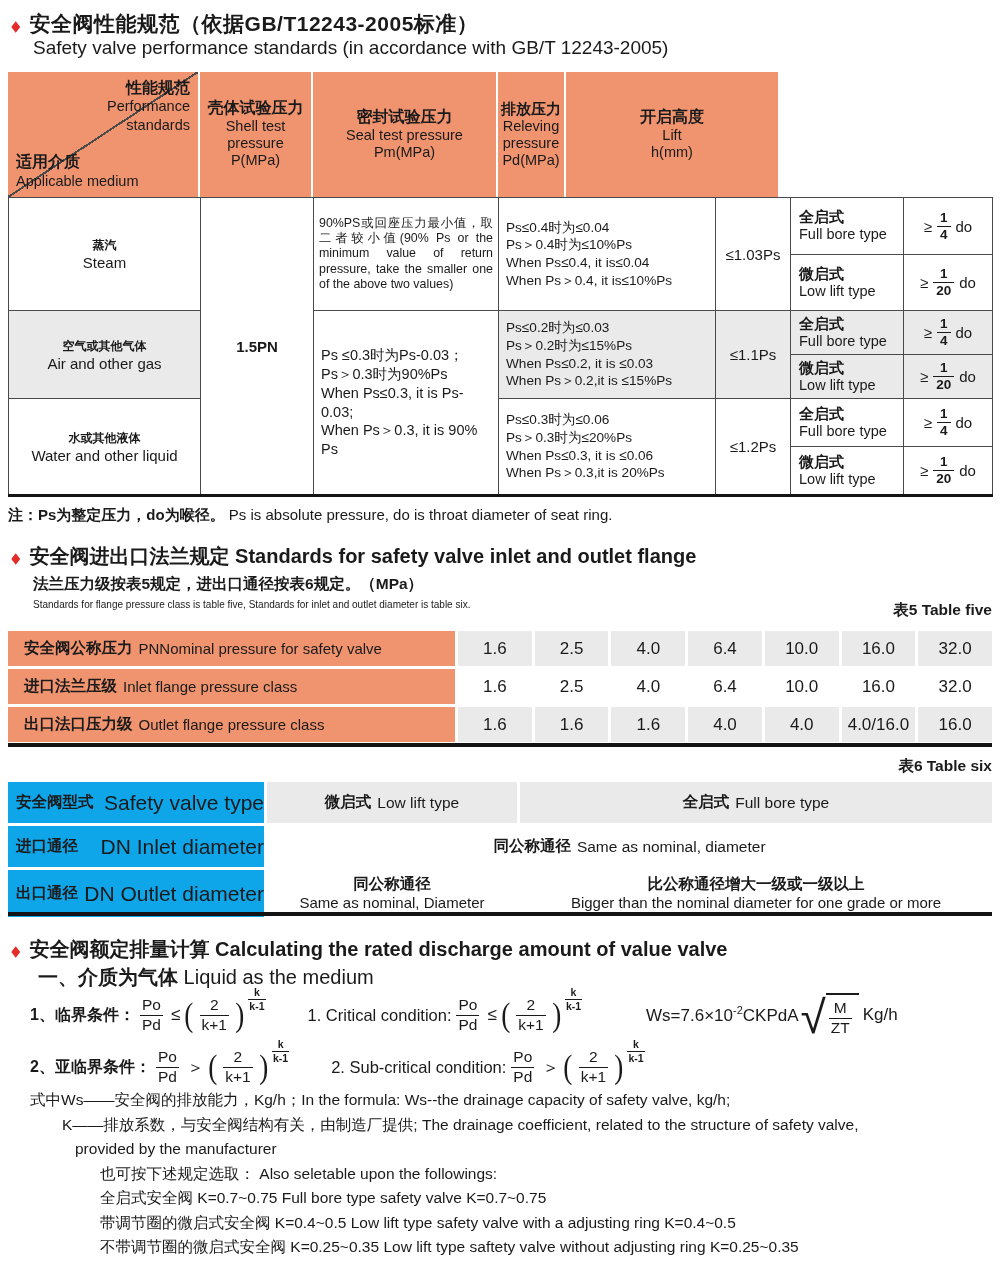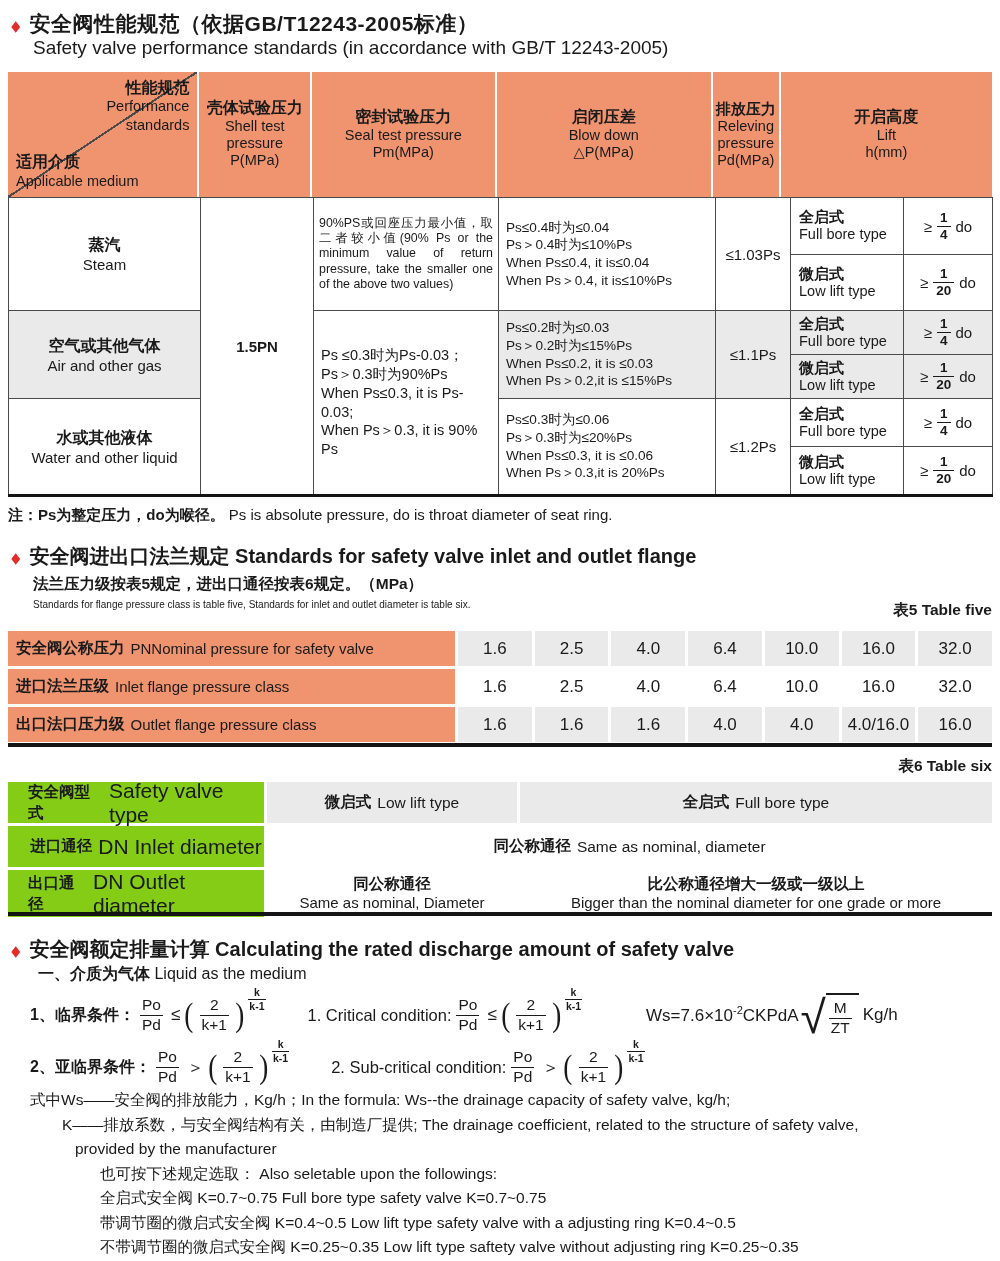--- a/index.html
+++ b/index.html
@@ -24,64 +24,64 @@
   .hcell .en { font-size:14.5px; }
   .corner { position:relative; display:block; background-image:linear-gradient(to bottom right, transparent calc(50% - 1px), #4a4a4a calc(50% - 1px), #4a4a4a calc(50% + 1px), transparent calc(50% + 1px)); }
   .corner-top { position:absolute; top:7px; right:8px; text-align:right; line-height:1.15; }
   .corner-bottom { position:absolute; bottom:7px; left:8px; text-align:left; line-height:1.15; }
 
   
   .mt-body { position:absolute; left:8px; top:197px; width:984px; border-collapse:collapse; table-layout:fixed; border:1px solid #4a4a4a; border-bottom:3px solid #141414; }
   .mt-body td { border:1px solid #4a4a4a; vertical-align:middle; }
   .bg-w { background:#ffffff; } .bg-g { background:#eaeaea; }
   .c-medium { text-align:center; }
-  .c-medium .cn { font-size:16px; font-weight:bold; display:block; }
+  .c-medium .cn { font-size:12px; font-weight:bold; display:block; }
   .c-medium .en { font-size:15px; display:block; }
   .c-shell { text-align:center; font-size:15px; font-weight:bold; }
   .c-seal-steam { font-size:12.4px; padding:4px 5px; line-height:1.22; text-align:justify; }
   .c-seal-merge { font-size:14.5px; padding:4px 7px; line-height:1.3; }
   .c-blow { font-size:13.6px; padding:3px 7px; line-height:1.3; }
   .c-rel { text-align:center; font-size:15px; }
   .c-type { padding:2px 8px; line-height:1.2; }
   .c-type .cn { font-size:15px; font-weight:bold; display:block; }
   .c-type .en { font-size:14.5px; display:block; }
   .c-val { text-align:center; font-size:15px; }
   .vfrac-wrap { display:inline-flex; align-items:center; gap:5px; }
   .vfrac { display:inline-flex; flex-direction:column; text-align:center; font-size:13.5px; font-weight:bold; line-height:1.15; }
   .vfrac .den { border-top:1.6px solid #1a1a1a; padding:0 3px; }
   .note-line { position:absolute; left:8px; top:506px; font-size:15px; }
   .note-line .cn { font-weight:bold; }
 
   
   .t5 { position:absolute; left:8px; top:631px; width:984px; display:grid; grid-template-columns:447px repeat(7,1fr); gap:3px; }
   .t5 > div { height:35px; display:flex; align-items:center; }
-  .t5 .lbl { background:#f09470; padding-left:8px; gap:6px; }
+  .t5 .lbl { background:#f09470; padding-left:16px; gap:6px; }
   .t5 .lbl .cn { font-size:15.5px; font-weight:bold; }
   .t5 .lbl .en { font-size:15px; }
   .t5 .val { justify-content:center; font-size:17px; }
   .bar { position:absolute; left:8px; width:984px; height:4px; background:#141414; }
 
   
   .t6 { position:absolute; left:8px; top:782px; width:984px; display:grid; grid-template-columns:256px 250px 1fr; gap:3px; }
   .t6 > div { display:flex; align-items:center; justify-content:center; text-align:center; }
-  .t6 .lbl { background:#84cc16; justify-content:center; padding-left:20px; gap:6px; text-align:left; }
+  .t6 .lbl { background:#0ea5e9; justify-content:space-between; padding-left:8px; gap:6px; text-align:left; }
   .t6 .lbl .cn { font-size:15.5px; font-weight:bold; }
   .t6 .lbl .en { font-size:21px; }
   .t6 .one-line { gap:6px; font-size:15.5px; }
   .t6 .one-line .cn { font-weight:bold; }
   .t6 .two-line { flex-direction:column; line-height:1.25; }
   .t6 .two-line .cn { font-size:15.5px; font-weight:bold; }
   .t6 .two-line .en { font-size:15px; }
   .t6 .merged { grid-column:2 / 4; }
   .r1h { height:41px; } .r2h { height:41px; } .r3h { height:47px; }
 
   .t-caption { position:absolute; right:8px; font-size:15.5px; font-weight:bold; }
 
   
-  .medium-line { position:absolute; left:38px; top:964px; font-size:16px; }
+  .medium-line { position:absolute; left:38px; top:964px; font-size:20px; }
   .medium-line .cn { font-weight:bold; }
   .frow { position:absolute; left:30px; display:flex; align-items:center; }
   .flabel-cn { font-size:16px; font-weight:bold; }
   .flabel-en { font-size:16.5px; }
   .fx { display:inline-flex; align-items:center; }
   .frac { display:inline-flex; flex-direction:column; text-align:center; font-size:15.5px; line-height:1.2; margin:0 5px; }
   .frac .den { border-top:1.6px solid #1a1a1a; padding:0 2px; }
   .rel { font-size:17px; margin:0 3px; }
   .paren { font-size:34px; font-weight:300; font-family:"Liberation Serif","DejaVu Serif",serif; transform:scaleX(0.8); }
   .expfrac { display:inline-flex; flex-direction:column; text-align:center; font-size:10.5px; font-weight:bold; line-height:1.15; transform:translateY(-16px); margin-left:3px; }
@@ -124,25 +124,20 @@
       <span class="cn">壳体试验压力</span>
       <span class="en pre">Shell test
 pressure
 P(MPa)</span>
     </div>
     <div class="hcell" style="width:185px;">
       <span class="cn">密封试验压力</span>
       <span class="en pre">Seal test pressure
 Pm(MPa)</span>
     </div>
-    <div class="hcell" style="width:217px;">
-      <span class="cn">启闭压差</span>
-      <span class="en pre">Blow down
-△P(MPa)</span>
-    </div>
     <div class="hcell" style="width:68px;">
       <span class="cn" style="font-size:15px;">排放压力</span>
       <span class="en pre">Releving
 pressure
 Pd(MPa)</span>
     </div>
     <div class="hcell" style="width:212px;">
       <span class="cn">开启高度</span>
       <span class="en pre">Lift
 h(mm)</span>
@@ -377,21 +372,21 @@
         <span class="en">Same as nominal, Diameter</span>
       </div>
     <div class="two-line bg-w r3h">
         <span class="cn">比公称通径增大一级或一级以上</span>
         <span class="en">Bigger than the nominal diameter for one grade or more</span>
       </div>
   </div>
   <div class="bar" style="top:912px;"></div>
 
   <div class="abs" style="left:10px; top:936px;">
-    <span class="diamond">◆</span><span class="sec-title-en" style="font-size:20px;"><span>安全阀额定排量计算</span> <span>Calculating the rated discharge amount of safety valve</span></span>
+    <span class="diamond">◆</span><span class="sec-title-en" style="font-size:20px;"><span>安全阀额定排量计算</span> <span>Calculating the rated discharge amount of value valve</span></span>
   </div>
   <div class="medium-line">
     <span class="cn">一、介质为气体</span>
     <span>Liquid as the medium</span>
   </div>
 
   <div class="frow" style="top:988px; height:54px;">
     <span class="flabel-cn">1、临界条件：</span>
     <span class="fx">
       <span class="frac">

